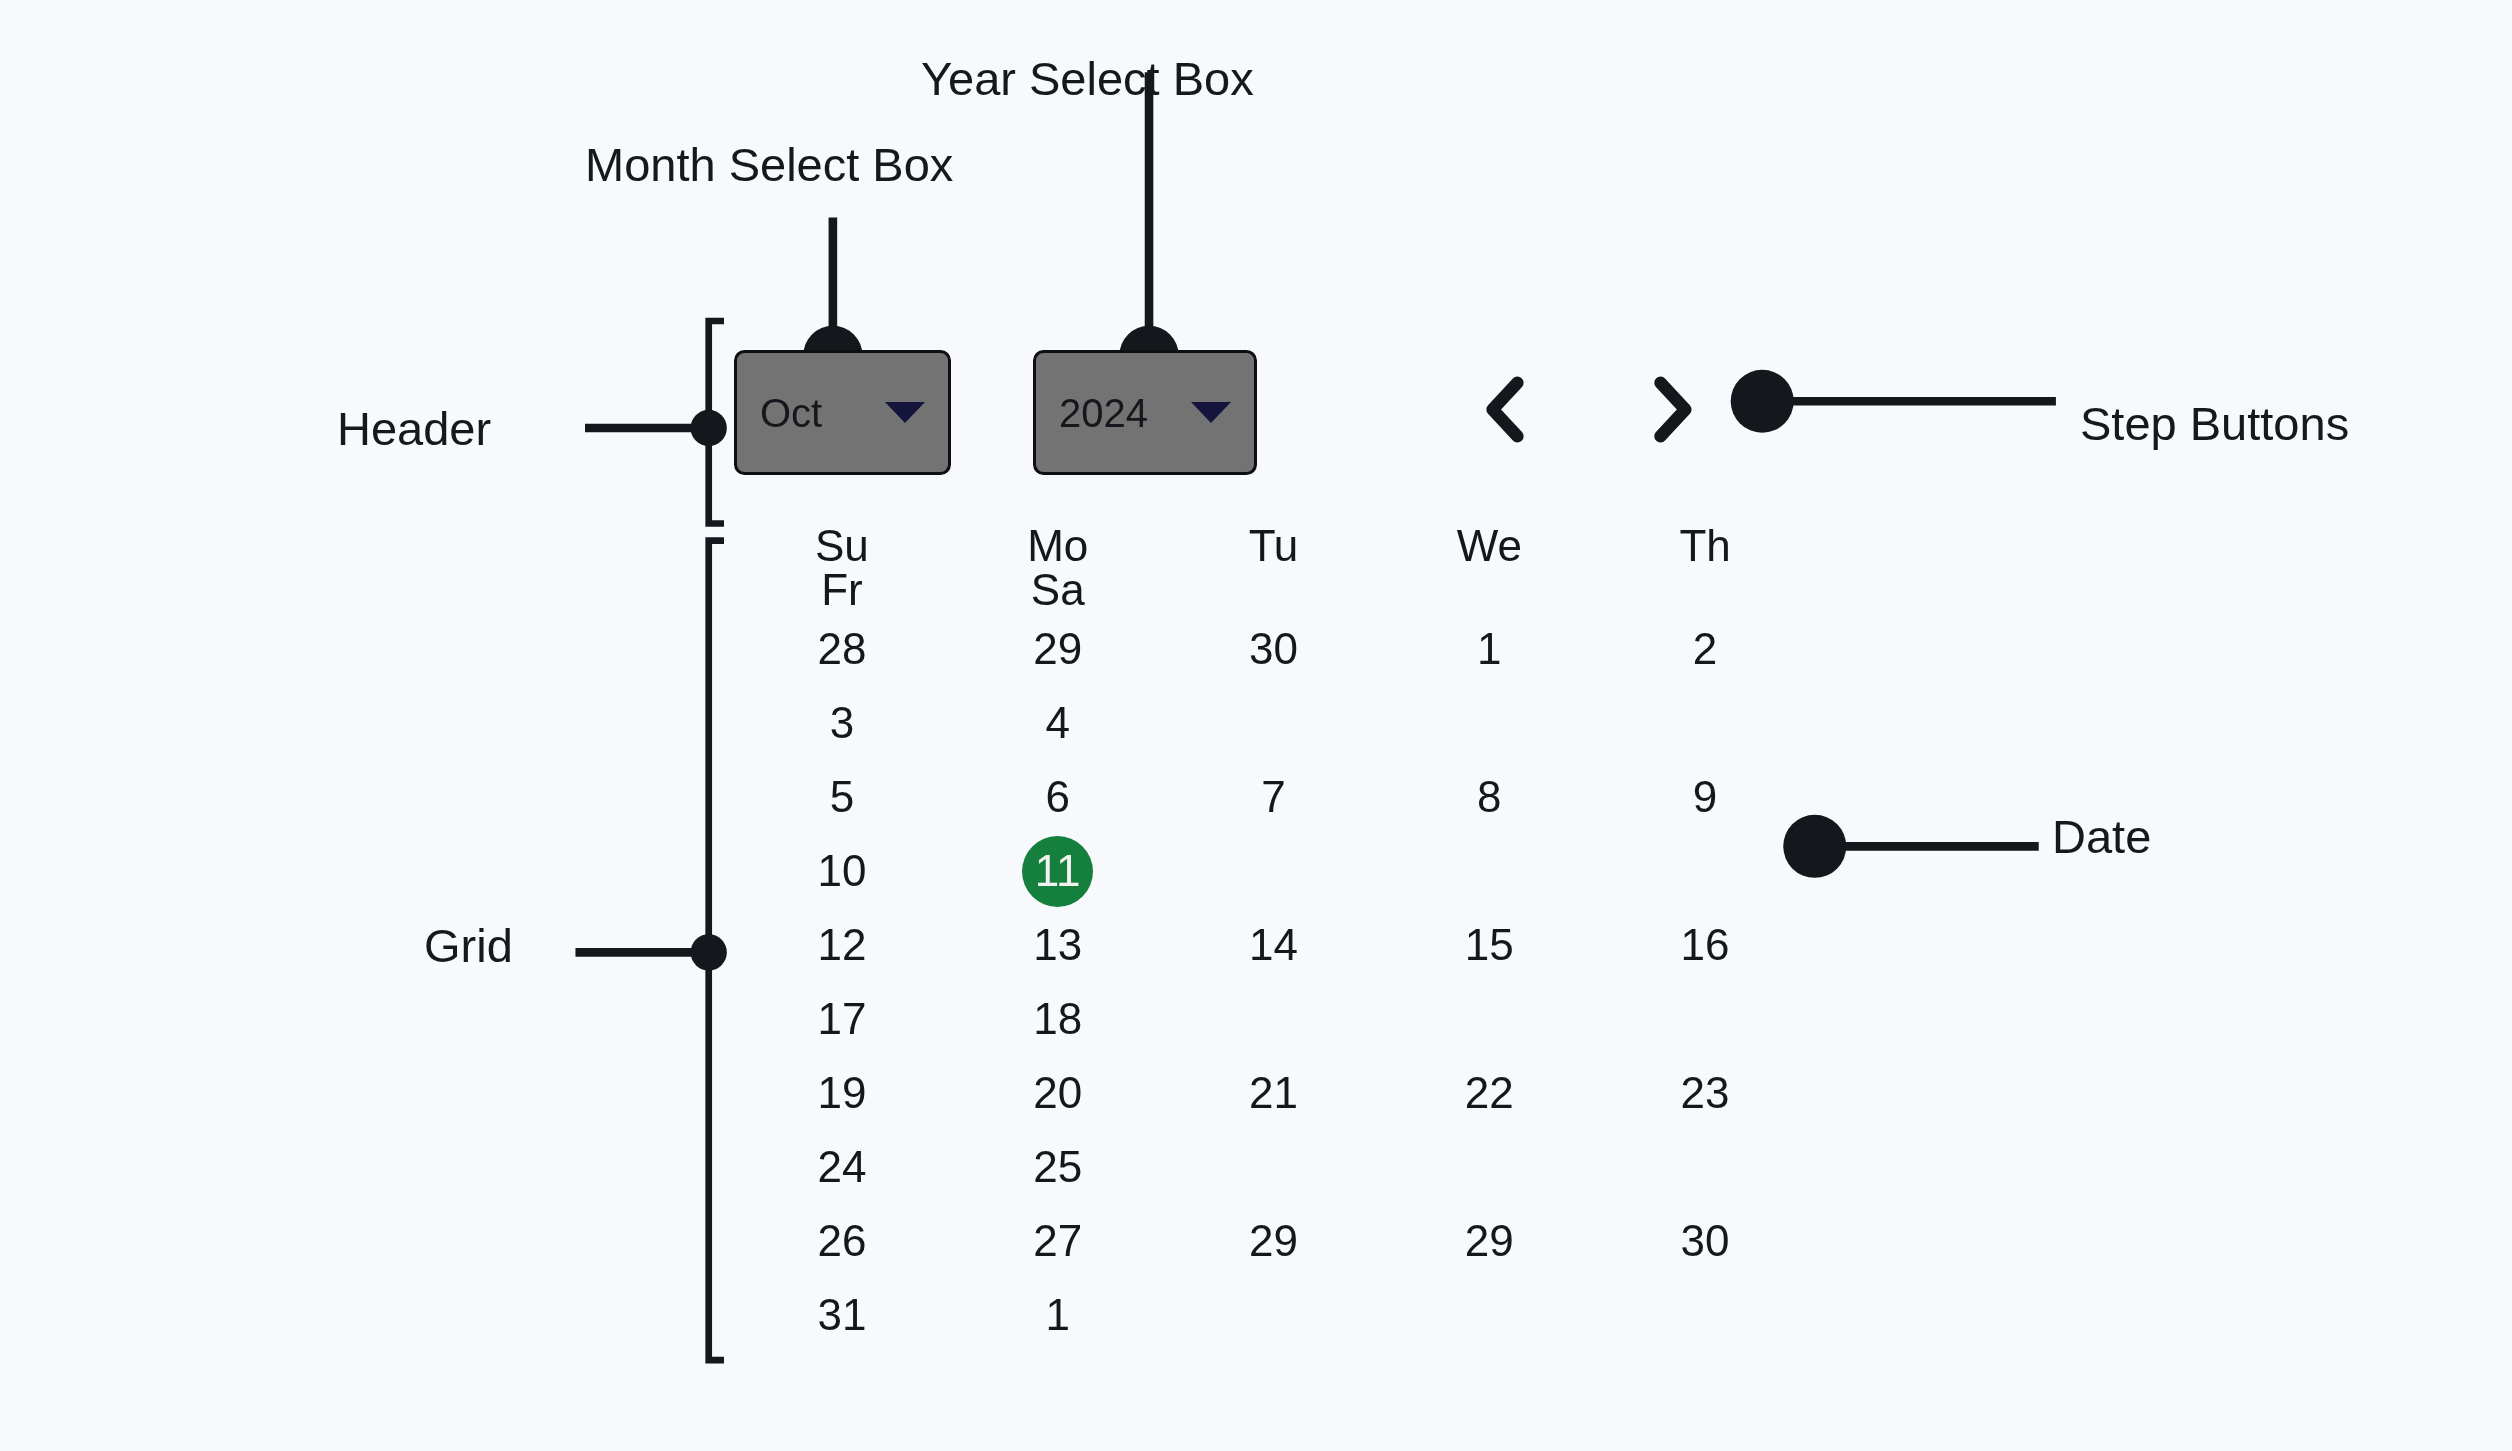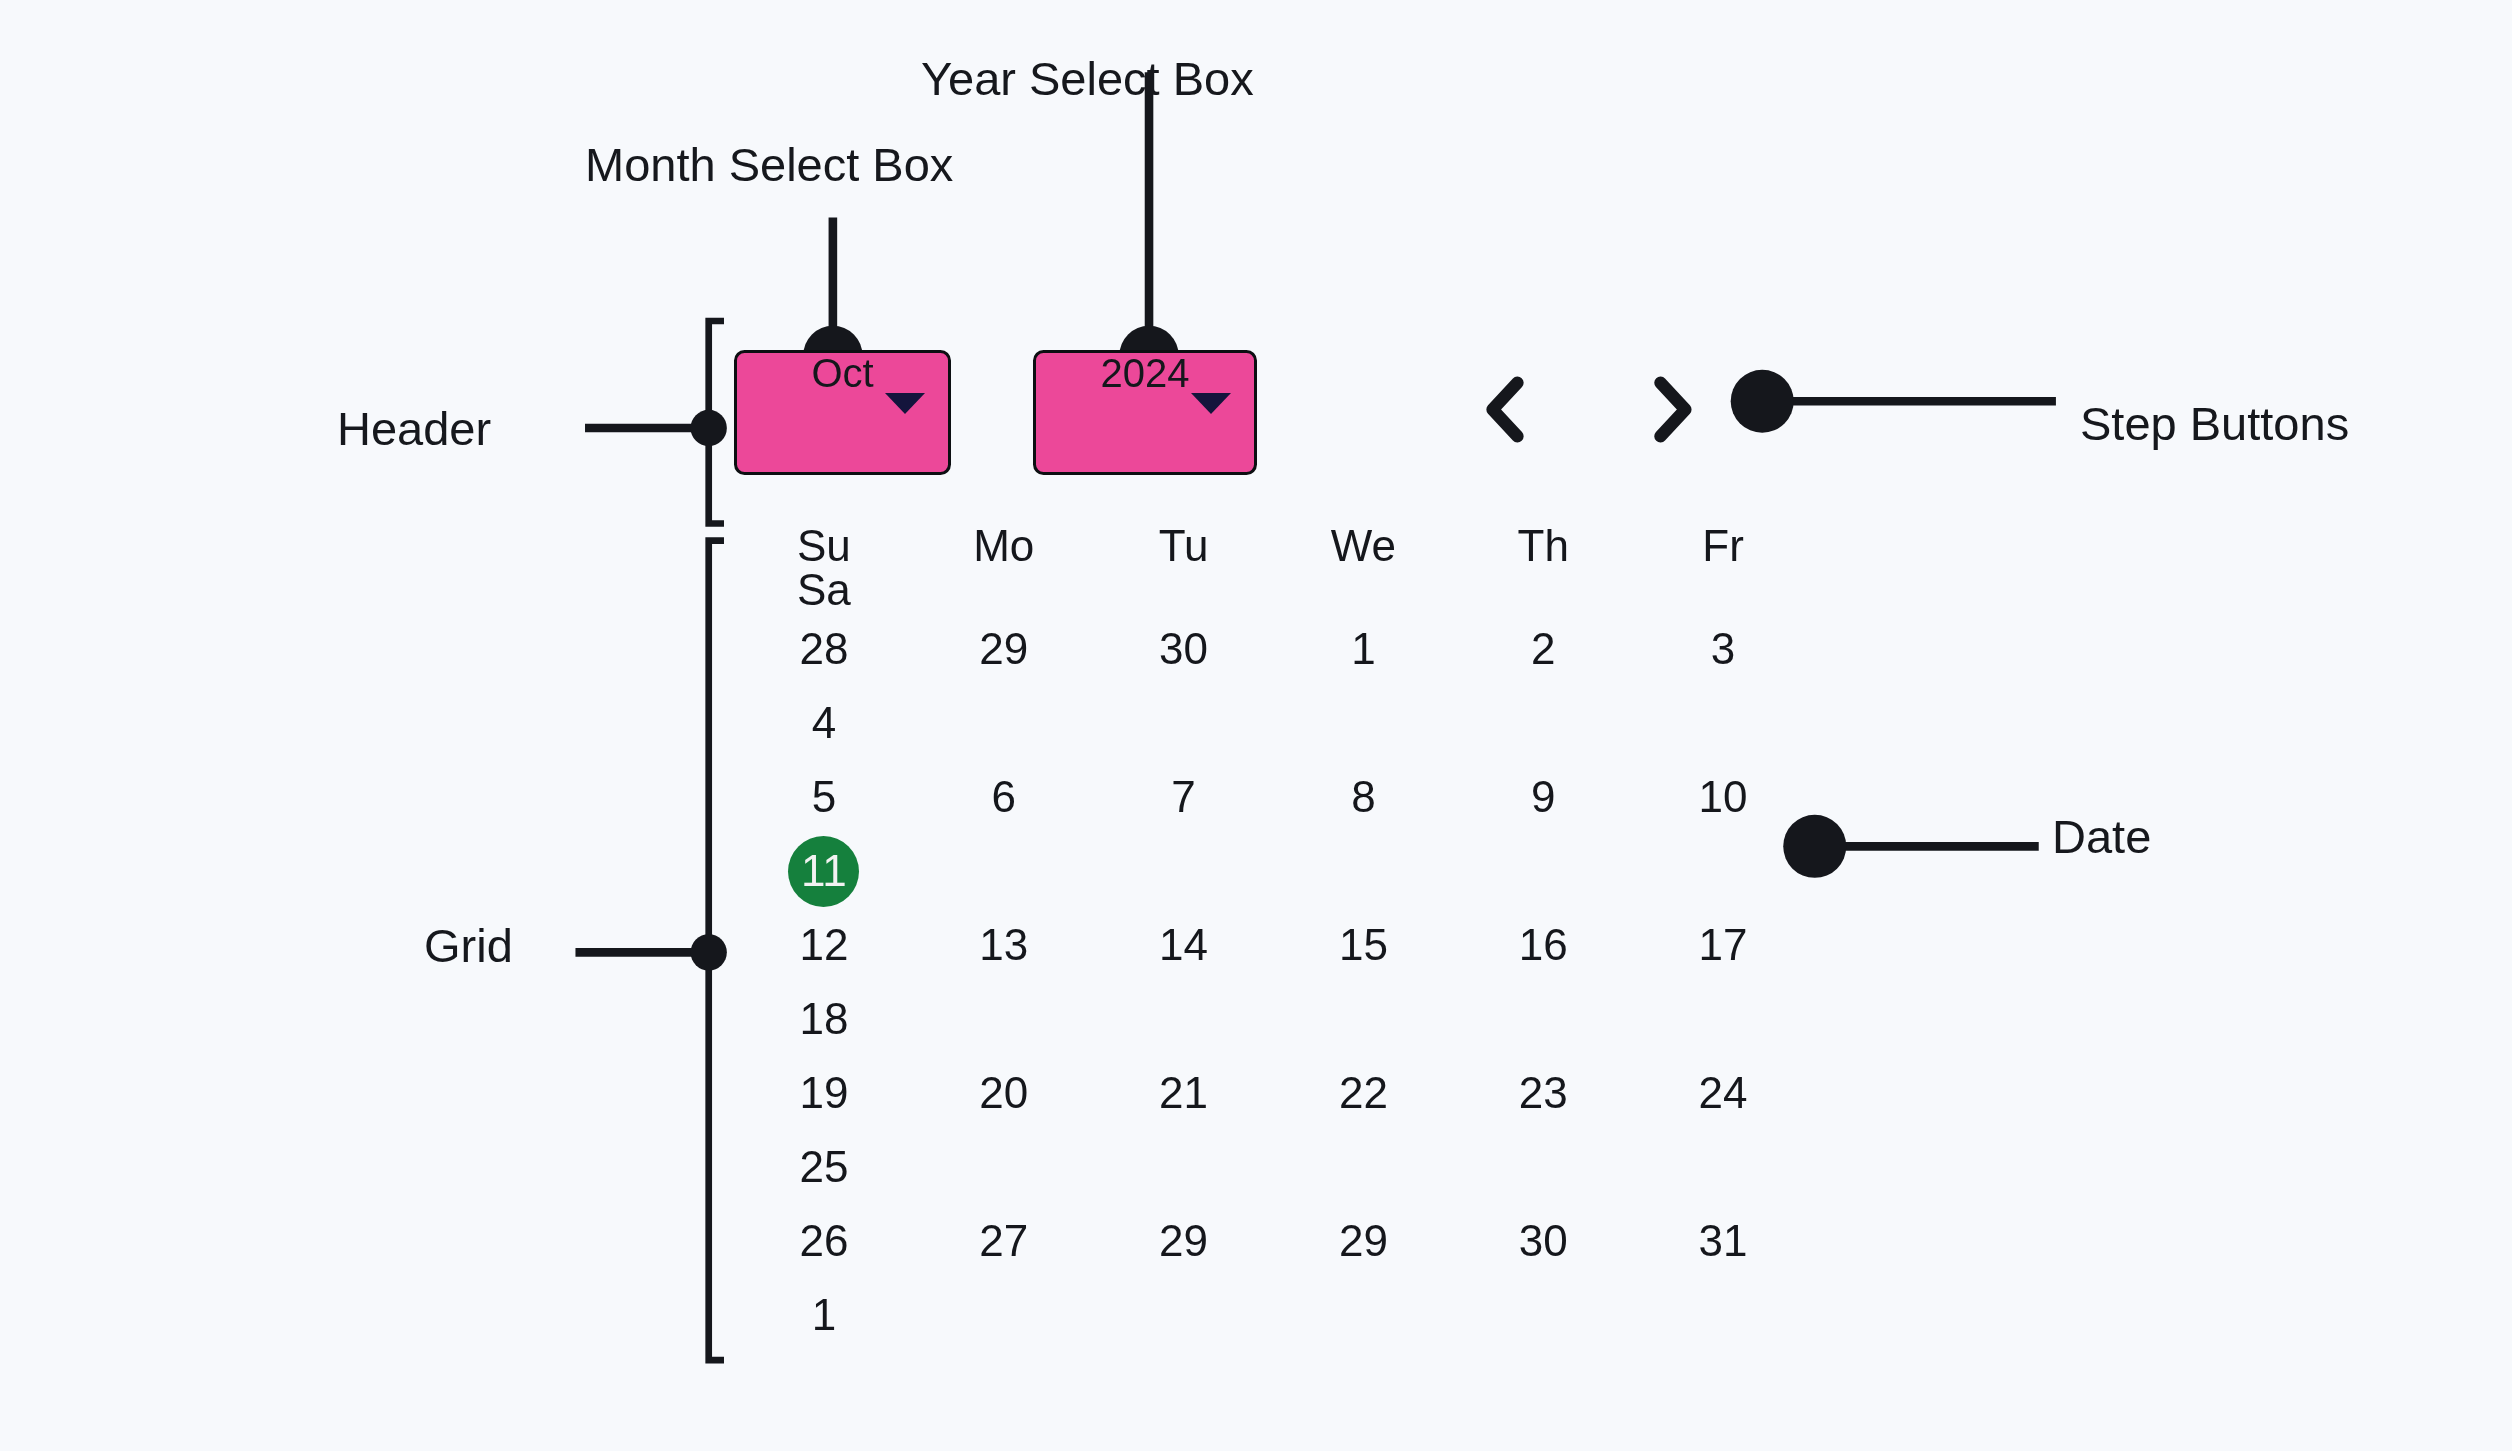--- a/index.html
+++ b/index.html
@@ -57,26 +57,25 @@
     height: 199px;
   }
 
   .select-box {
     position: absolute;
     top: 25px;
     box-sizing: border-box;
     height: 125px;
     border: 3.8px solid #0d0f12;
     border-radius: 10.5px;
-    background: #ec4899;
+    background: #737373;
     display: flex;
     align-items: center;
     padding: 0 23px;
     cursor: pointer;
-    flex-direction: column;
   }
   .select-box.month-box { left: 0px;   width: 217px; }
   .select-box.year-box  { left: 299px; width: 224px; }
 
   .select-value {
     font-size: 40px;
     color: #15171c;
     line-height: 1;
     flex: 0 0 auto;
   }
@@ -106,21 +105,21 @@
     cursor: pointer;
   }
   .step-btn svg { display: block; }
 
   
   .dp-grid {
     position: relative;
   }
   .grid-row {
     display: grid;
-    grid-template-columns: repeat(6, 1fr);
+    grid-template-columns: repeat(5, 1fr);
   }
   .grid-row.weekdays { height: 88px; }
   .grid-row.dates    { height: 148px; }
 
   .cell {
     display: flex;
     align-items: center;
     justify-content: center;
     font-size: 44px;
     color: #15171c;

